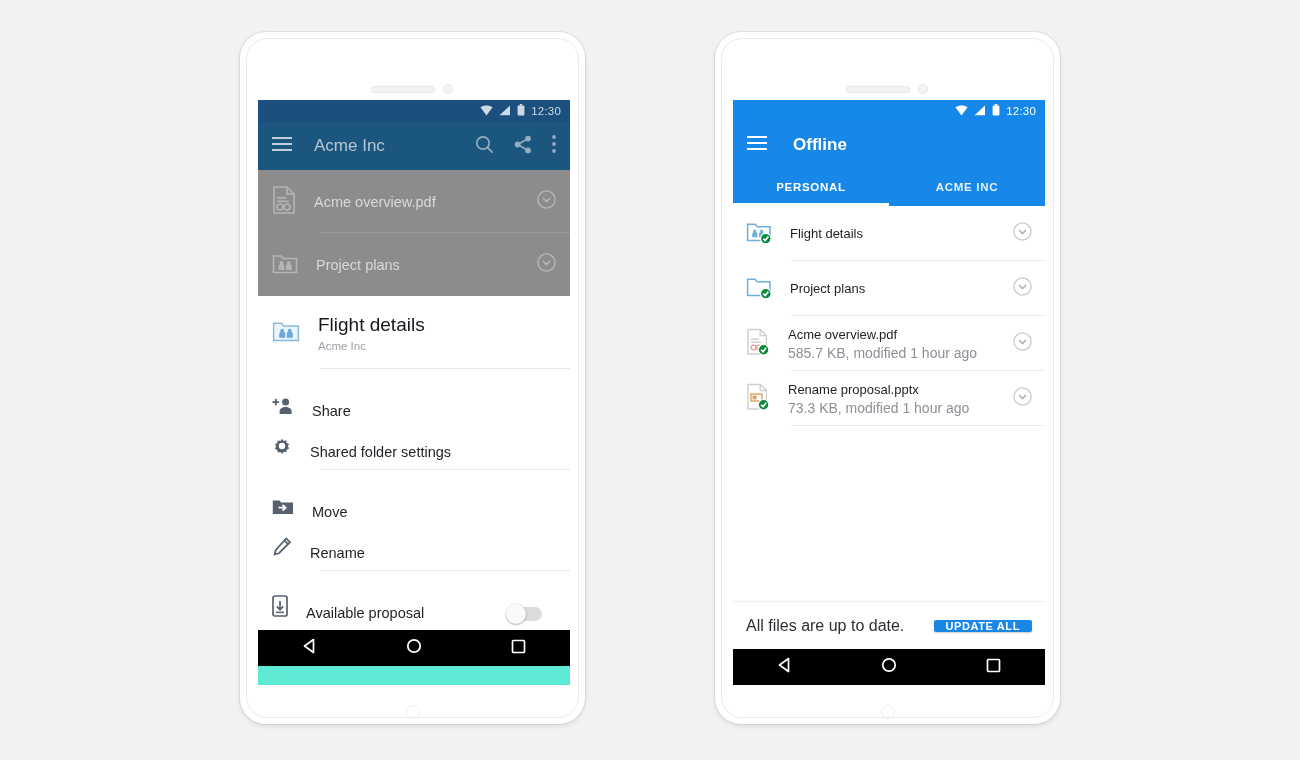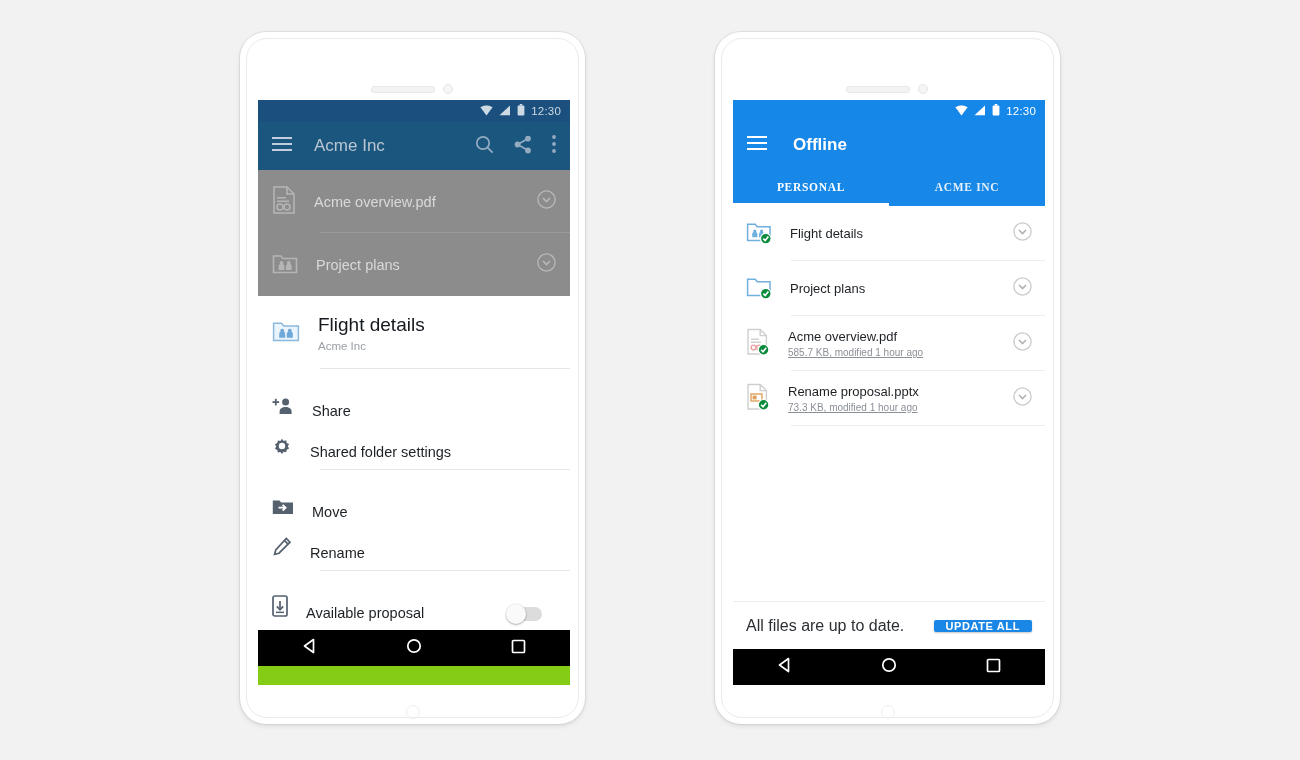--- a/index.html
+++ b/index.html
@@ -29,21 +29,21 @@
   }
   .camera{
     position:absolute;width:8px;height:8px;border-radius:50%;
     background:#f5f5f5;border:1px solid #e6e6e6;
   }
   .home-dot{
     position:absolute;width:12px;height:12px;border-radius:50%;
     border:1px solid #efefef;
   }
   .screen{
-    position:absolute;overflow:hidden;background:#84cc16;
+    position:absolute;overflow:hidden;background:#5eead4;
   }
 
   
   .statusbar{
     height:22px;display:flex;align-items:center;justify-content:flex-end;
     padding-right:9px;box-sizing:border-box;gap:6px;
   }
   .sb-time{font-size:11.5px;letter-spacing:.2px;}
   .sb-ico{display:block;}
 
@@ -97,34 +97,34 @@
 
   
   .r-statusbar{background:#1587e8;color:#ffffff;}
   .r-appbar{background:#1787e8;}
   .r-topline{height:45px;display:flex;align-items:center;padding:0 14px;box-sizing:border-box;}
   .r-topline .title{color:#fff;font-size:17px;font-weight:bold;margin-left:26px;text-align:right;}
   .r-tabs{display:flex;height:39px;}
   .r-tab{
     flex:1;display:flex;align-items:center;justify-content:center;
     color:#ffffff;font-size:11.5px;font-weight:bold;letter-spacing:.7px;
-    position:relative;box-sizing:border-box;font-family:Liberation Serif, serif;
+    position:relative;box-sizing:border-box;
   }
   .r-tab.inactive{color:#ffffff;opacity:.88;}
   .r-tab .underline{
     position:absolute;left:0;right:0;bottom:0;height:3px;background:#ffffff;
   }
   .r-list{background:#fff;}
   .r-row{
     height:55px;display:flex;align-items:center;padding:0 13px;box-sizing:border-box;
     position:relative;
   }
   .r-row .rtxt{margin-left:16px;flex:1;}
   .r-name{font-size:13px;color:#1d2125;}
-  .r-meta{font-size:10px;color:#8b9097;margin-top:3px;text-decoration:underline;}
+  .r-meta{font-size:14px;color:#8b9097;margin-top:3px;}
   .r-row .rdiv{position:absolute;left:58px;right:0;bottom:0;height:1px;background:#ececec;}
   .r-bottom{
     height:48px;display:flex;align-items:center;justify-content:space-between;
     padding:0 13px;box-sizing:border-box;border-top:1px solid #ededed;background:#fff;
   }
   .r-bottom .msg{font-size:16px;color:#2b2f33;text-align:right;}
   .btn-update{
     background:#1a86e6;color:#fff;font-size:11px;font-weight:bold;letter-spacing:.6px;
     padding:0 12px;border-radius:2px;border:none;font-family:"Liberation Sans",sans-serif;
     box-shadow:0 1px 2px rgba(0,0,0,.22);cursor:pointer;

